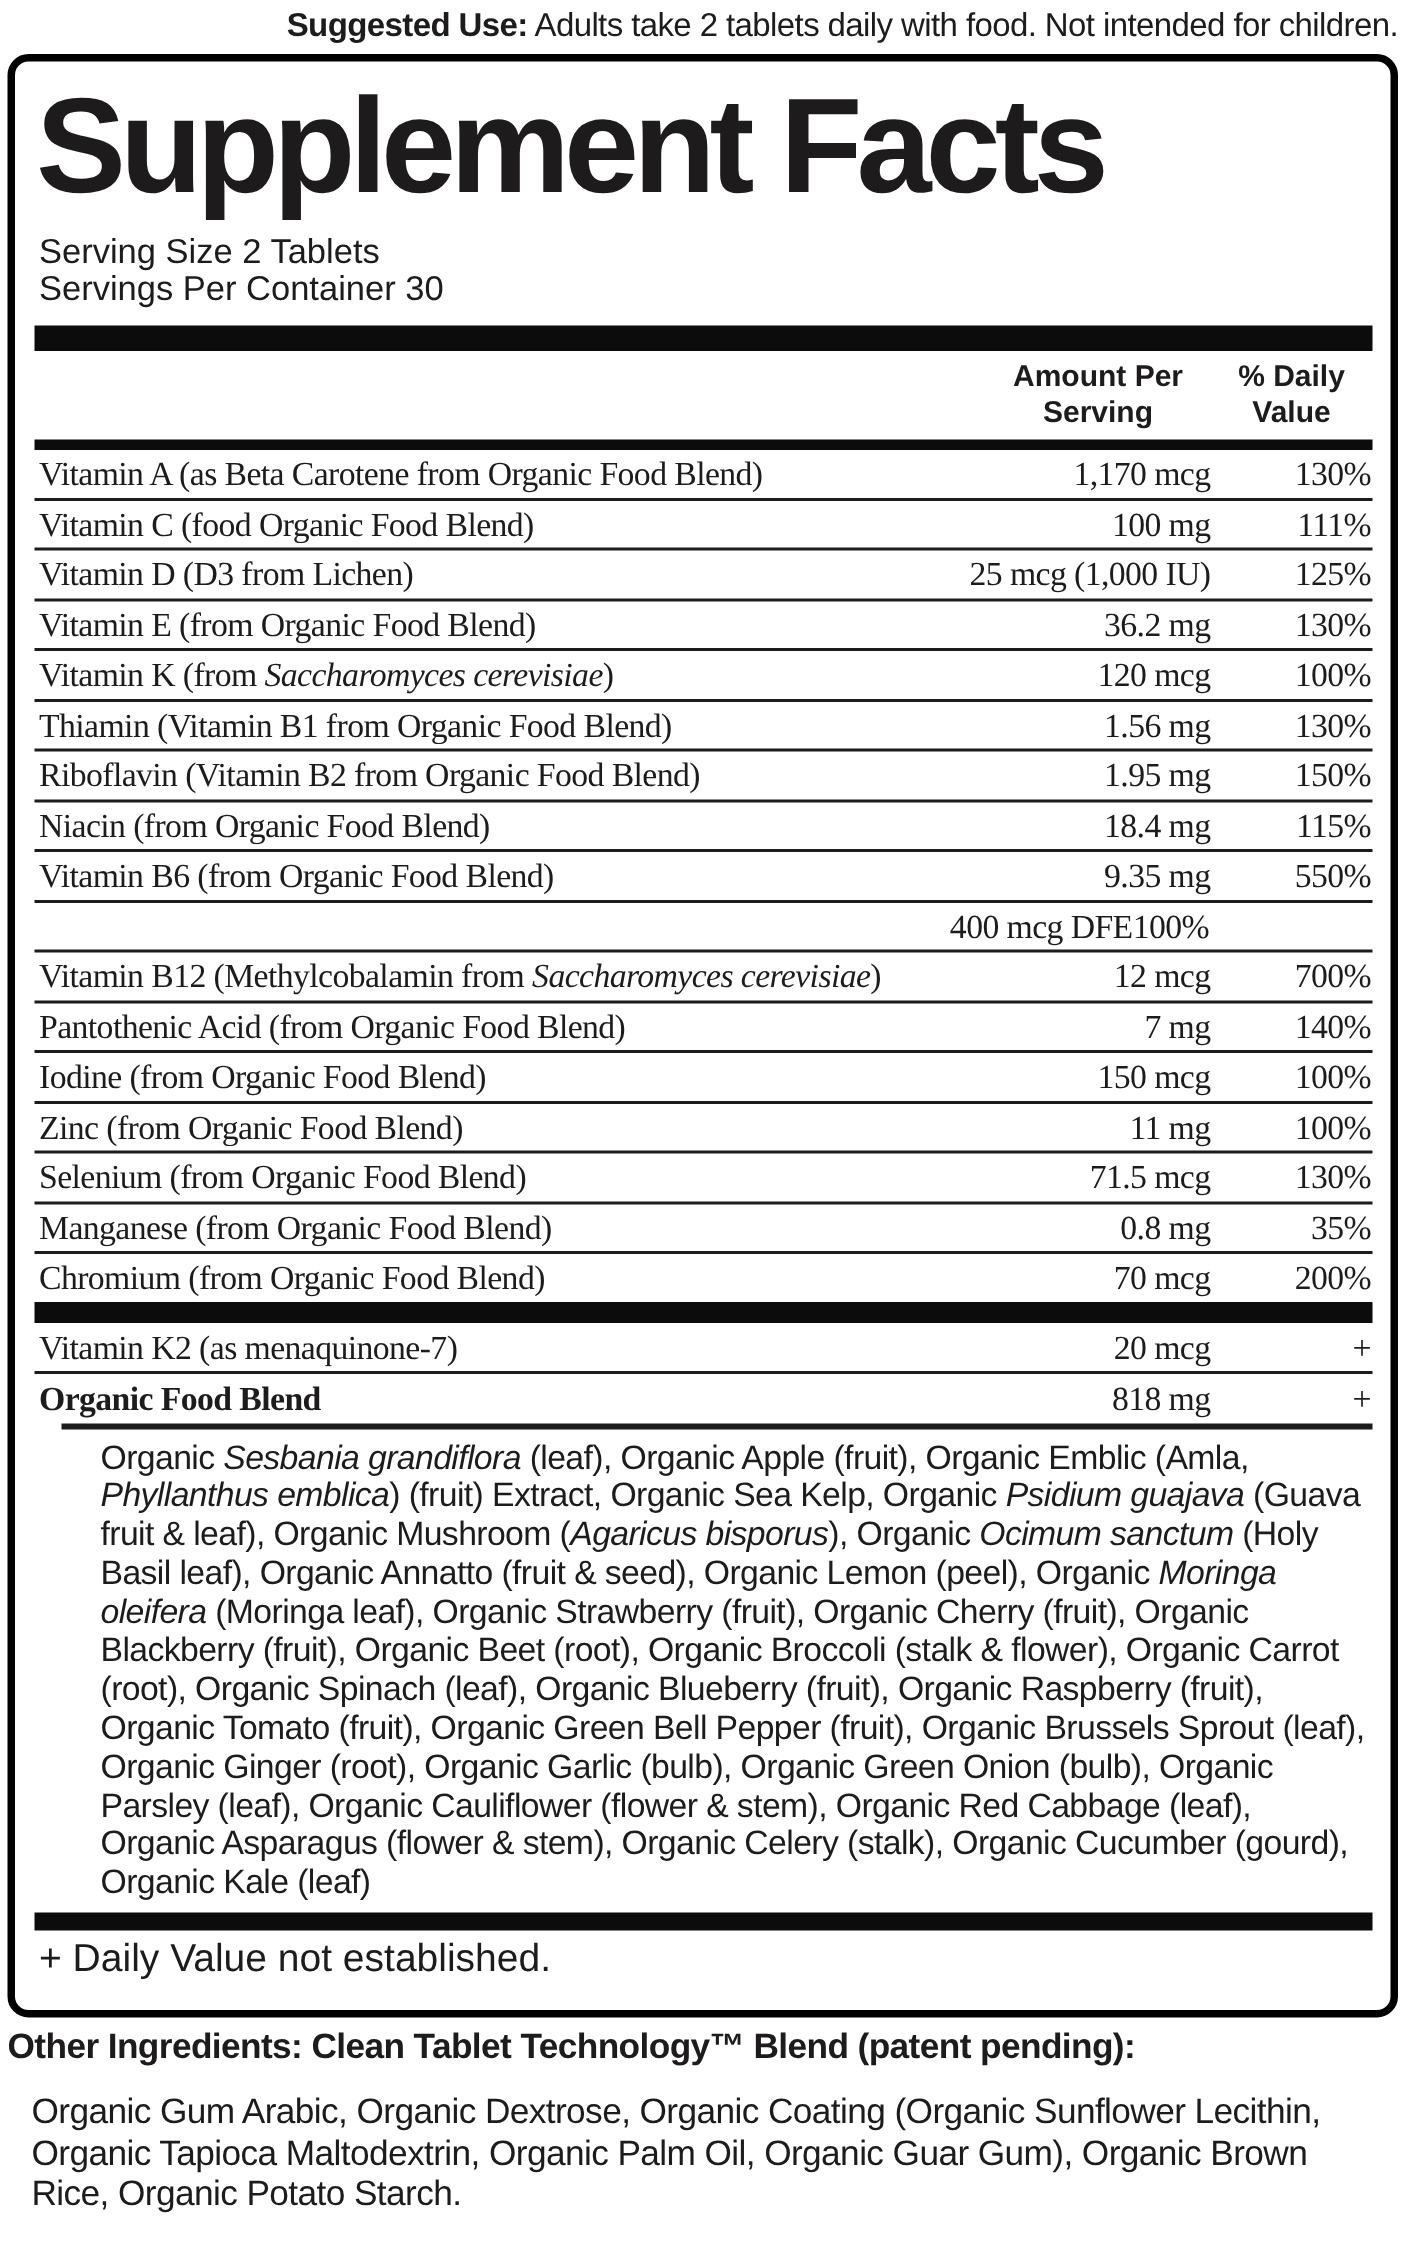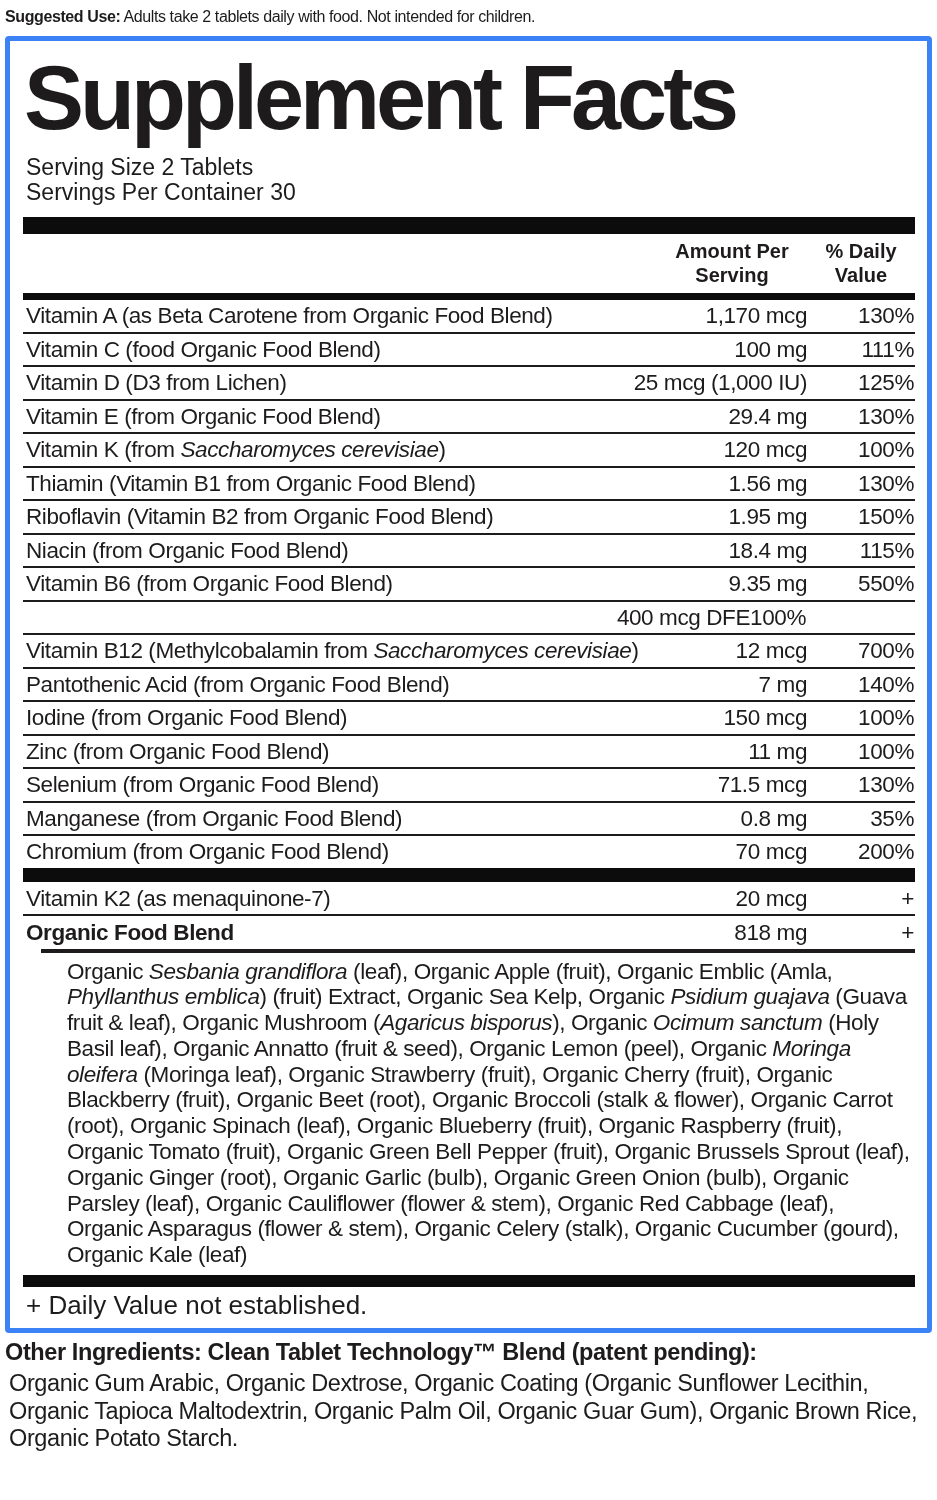--- a/index.html
+++ b/index.html
@@ -7,32 +7,33 @@
     width: 937px;
     font-family: "Liberation Sans", sans-serif;
     color: #1d1b1c;
     -webkit-font-smoothing: antialiased;
   }
   .page { padding: 2px 5px 6px 5px; }
 
   
   .suggested {
     margin: 2px 0 6px 0;
-    font-size: 16px;
+    font-size: 22px;
     line-height: 26px;
     letter-spacing: -0.4px;
     white-space: nowrap;
+    text-align: right;
   }
   .suggested strong { font-weight: 700; }
 
   
   .facts-box {
-    border: 5px solid #3b82f6;
-    border-radius: 4px;
-    padding: 4px 12px 8px 13px;
+    border: 5px solid #000000;
+    border-radius: 14px;
+    padding: 4px 12px 20px 13px;
     background: #ffffff;
   }
   .title {
     font-size: 90px;
     font-weight: 700;
     letter-spacing: -4px;
     line-height: 1.0;
     margin: 8px 0 0 1px;
     white-space: nowrap;
   }
@@ -59,20 +60,21 @@
     text-align: center;
     white-space: pre-line;
   }
 
   
   .row {
     display: grid;
     grid-template-columns: 1fr auto 108px;
     align-items: baseline;
     padding: 3px 0 3px 0;
+    font-family: Liberation Serif, serif;
   }
   .row + .row { border-top: 2px solid #1d1b1c; }
   .rows.extra .row { padding: 4px 0 3px 0; }
   .cell { font-size: 22.5px; line-height: 25.5px; letter-spacing: -0.4px; }
   .cell.name { padding-left: 3px; white-space: nowrap; overflow: hidden; }
   .cell.amount { text-align: right; white-space: nowrap; }
   .cell.dv { text-align: right; padding-right: 1px; }
   .row.bold-row .cell.name { font-weight: 700; }
 
   .blend-rule { height: 4px; background: #1d1b1c; margin-left: 18px; }
@@ -91,21 +93,21 @@
     font-weight: 700;
     font-size: 23.5px;
     line-height: 28px;
     letter-spacing: -0.4px;
     margin: 0;
   }
   .other-text {
     font-size: 23.5px;
     line-height: 27.5px;
     letter-spacing: -0.4px;
-    margin: 4px;
+    margin: 16px;
   }
   em { font-style: italic; }
 </style>
 </head>
 <body>
 
 <div class="page">
 
   <p class="suggested"><strong>Suggested Use:</strong><span> Adults take 2 tablets daily with food. Not intended for children.</span></p>
 
@@ -137,21 +139,21 @@
     <span class="cell amount">100 mg</span>
     <span class="cell dv">111%</span>
   </div>
         <div class="row">
     <span class="cell name">Vitamin D (D3 from Lichen)</span>
     <span class="cell amount">25 mcg (1,000 IU)</span>
     <span class="cell dv">125%</span>
   </div>
         <div class="row">
     <span class="cell name">Vitamin E (from Organic Food Blend)</span>
-    <span class="cell amount">29.4 mg</span>
+    <span class="cell amount">36.2 mg</span>
     <span class="cell dv">130%</span>
   </div>
         <div class="row">
     <span class="cell name">Vitamin K (from <em>Saccharomyces cerevisiae</em>)</span>
     <span class="cell amount">120 mcg</span>
     <span class="cell dv">100%</span>
   </div>
         <div class="row">
     <span class="cell name">Thiamin (Vitamin B1 from Organic Food Blend)</span>
     <span class="cell amount">1.56 mg</span>

